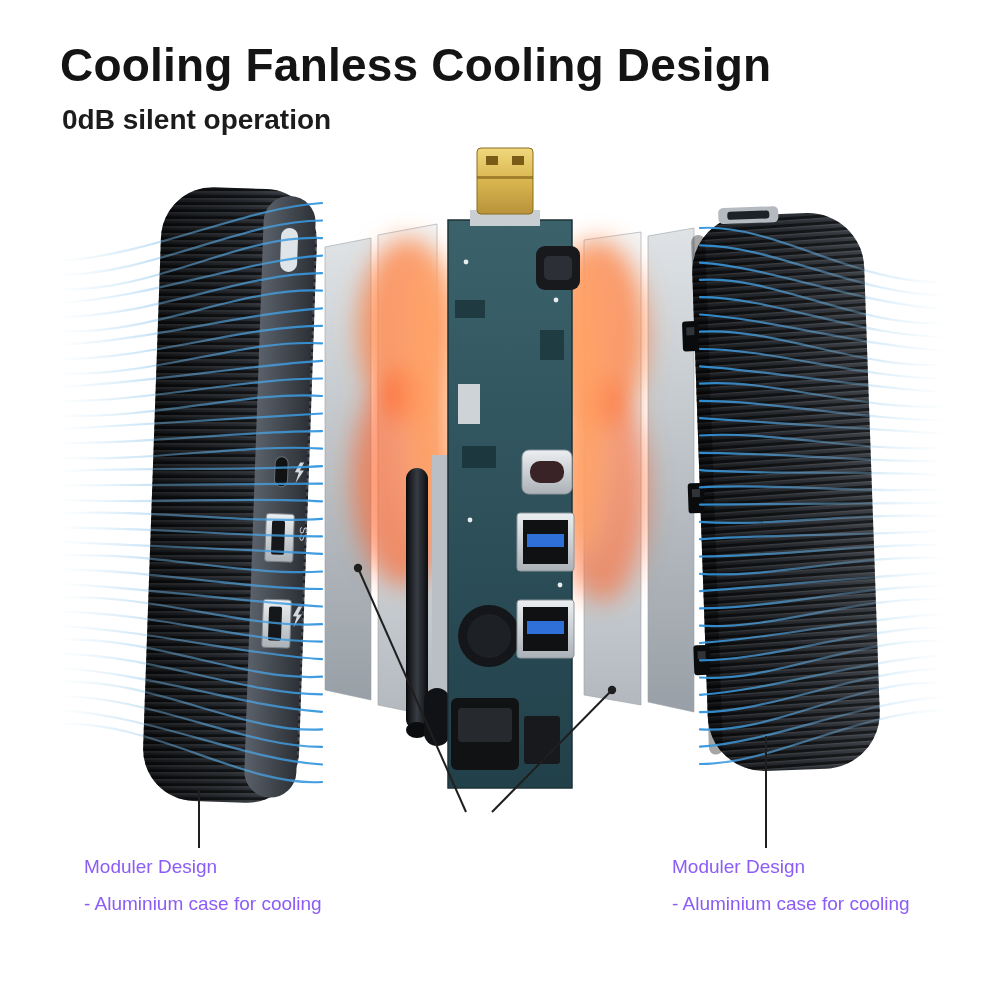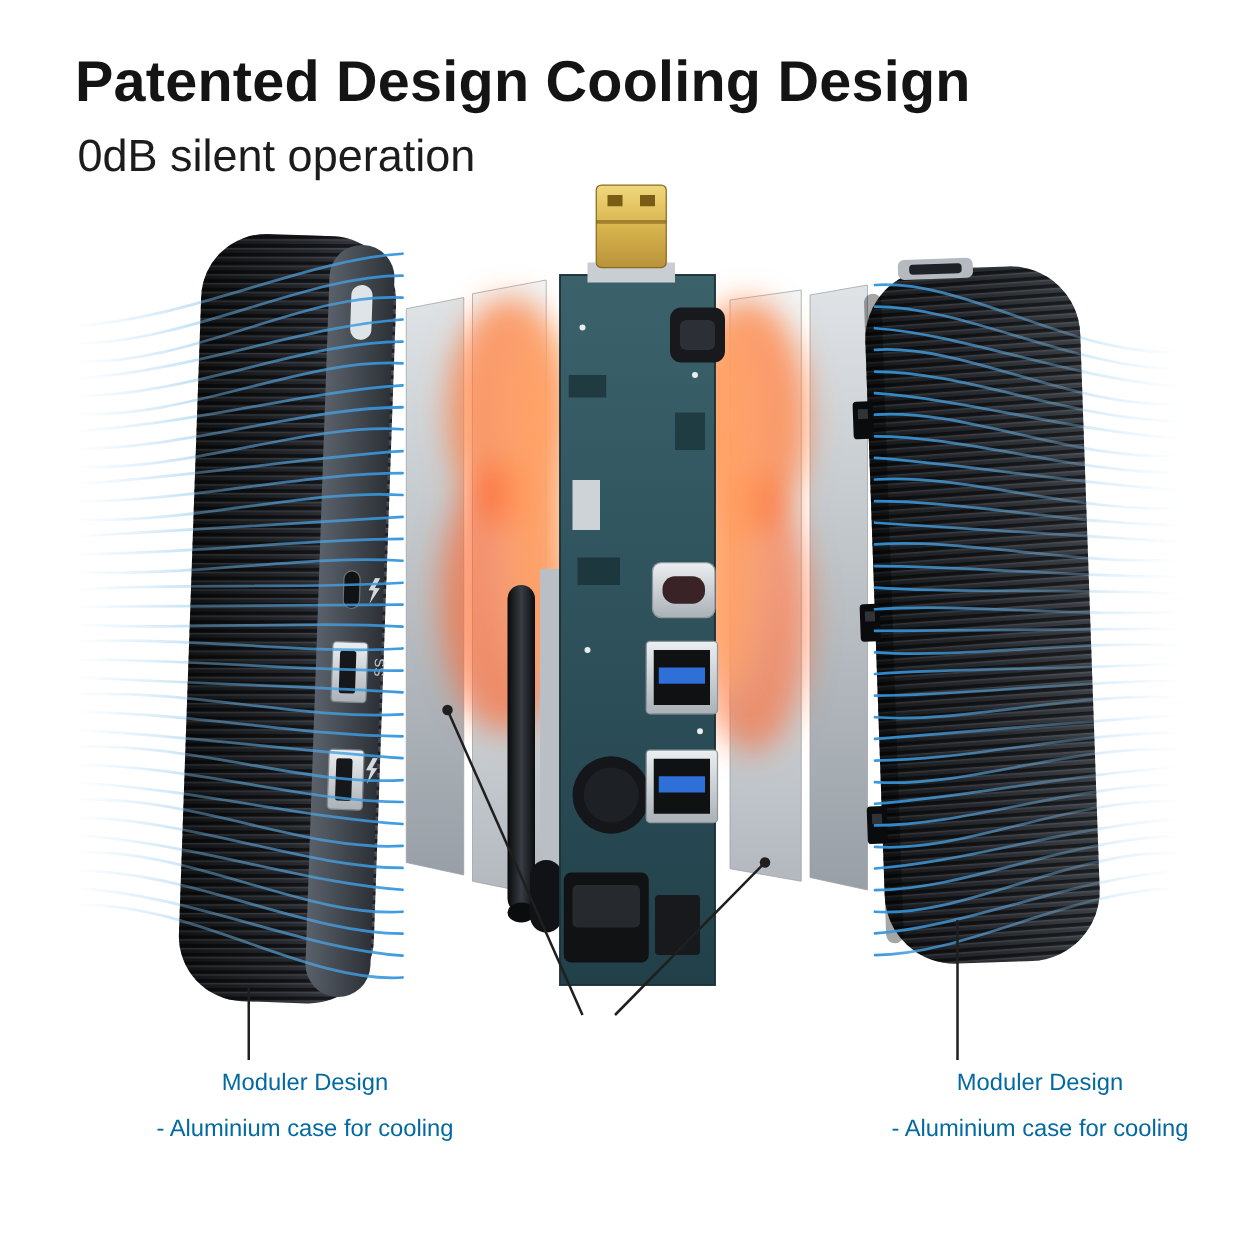--- a/index.html
+++ b/index.html
@@ -11,26 +11,26 @@
     overflow:hidden;
     color:#161616;
   }
   .title {
     position:absolute; left:60px; top:38px;
     font-size:46px; font-weight:700; letter-spacing:0.2px; color:#141414;
     white-space:nowrap;
   }
   .subtitle {
     position:absolute; left:62px; top:104px;
-    font-size:36px; font-weight:400; color:#1c1c1c;
+    font-size:28px; font-weight:700; color:#1c1c1c;
     white-space:nowrap;
   }
   svg.scene { position:absolute; left:0; top:0; }
   .callout {
-    position:absolute; font-size:19px; line-height:1.55; color:#0369a1;text-align:center;
+    position:absolute; font-size:19px; line-height:1.55; color:#8b5cf6;
   }
   .callout .desc { margin-top:8px; }
   #callout-left  { left:84px;  top:852px; width:320px; }
   #callout-center{ left:408px; top:852px; width:178px; }
   #callout-center .desc { margin-top:14px; }
   #callout-right { left:672px; top:852px; width:320px; }
 </style>
 </head>
 <body>
 
@@ -288,21 +288,21 @@
     <path d="M358,568 L466,812"></path>
     <path d="M612,690 L492,812"></path>
     <path d="M766,736 L766,848"></path>
   </g>
   <g fill="#1f1f1f">
     <circle cx="358" cy="568" r="4.2"></circle>
     <circle cx="612" cy="690" r="4.2"></circle>
   </g>
 </svg>
 
-<div class="title">Patented Design Cooling Design</div>
+<div class="title">Cooling Fanless Cooling Design</div>
 <div class="subtitle">0dB silent operation</div>
 
 <div class="callout" id="callout-left">
   <div class="name">Moduler Design</div>
   <div class="desc">- Aluminium case for cooling</div>
 </div>
 
 <div class="callout" id="callout-center">
 </div>
 

